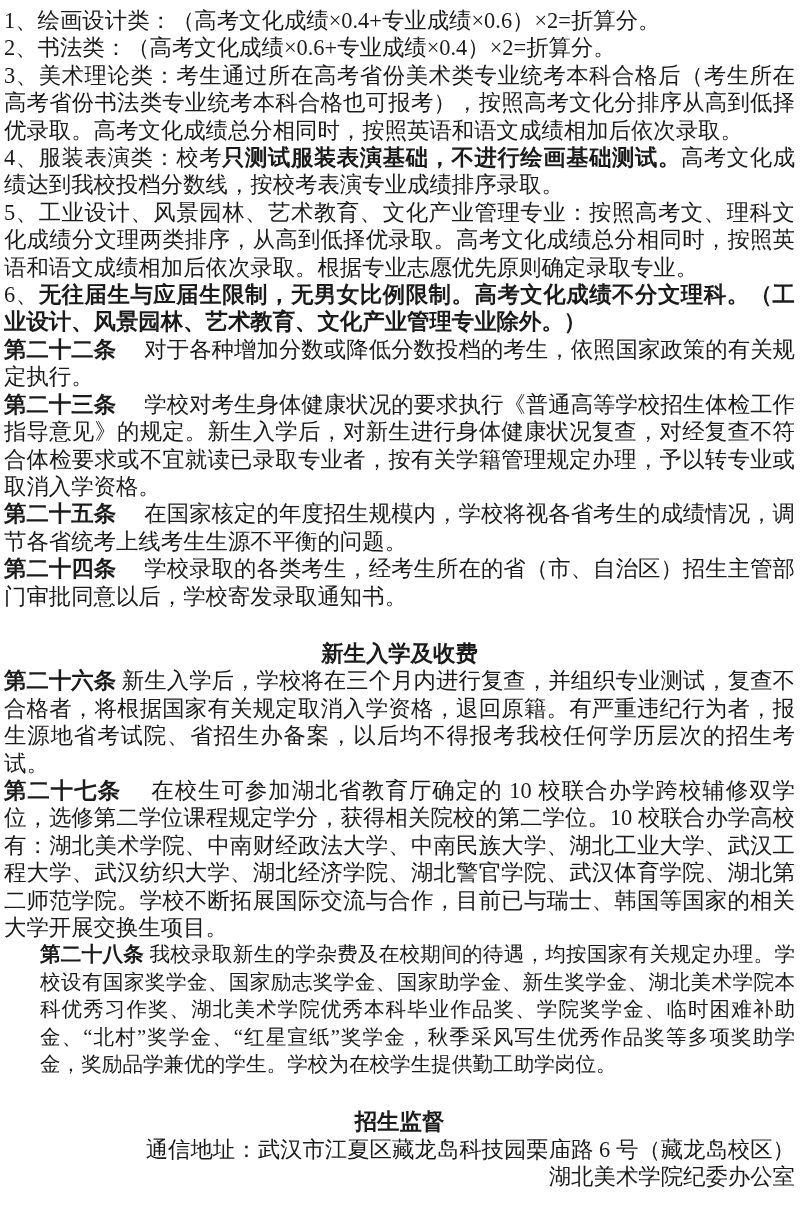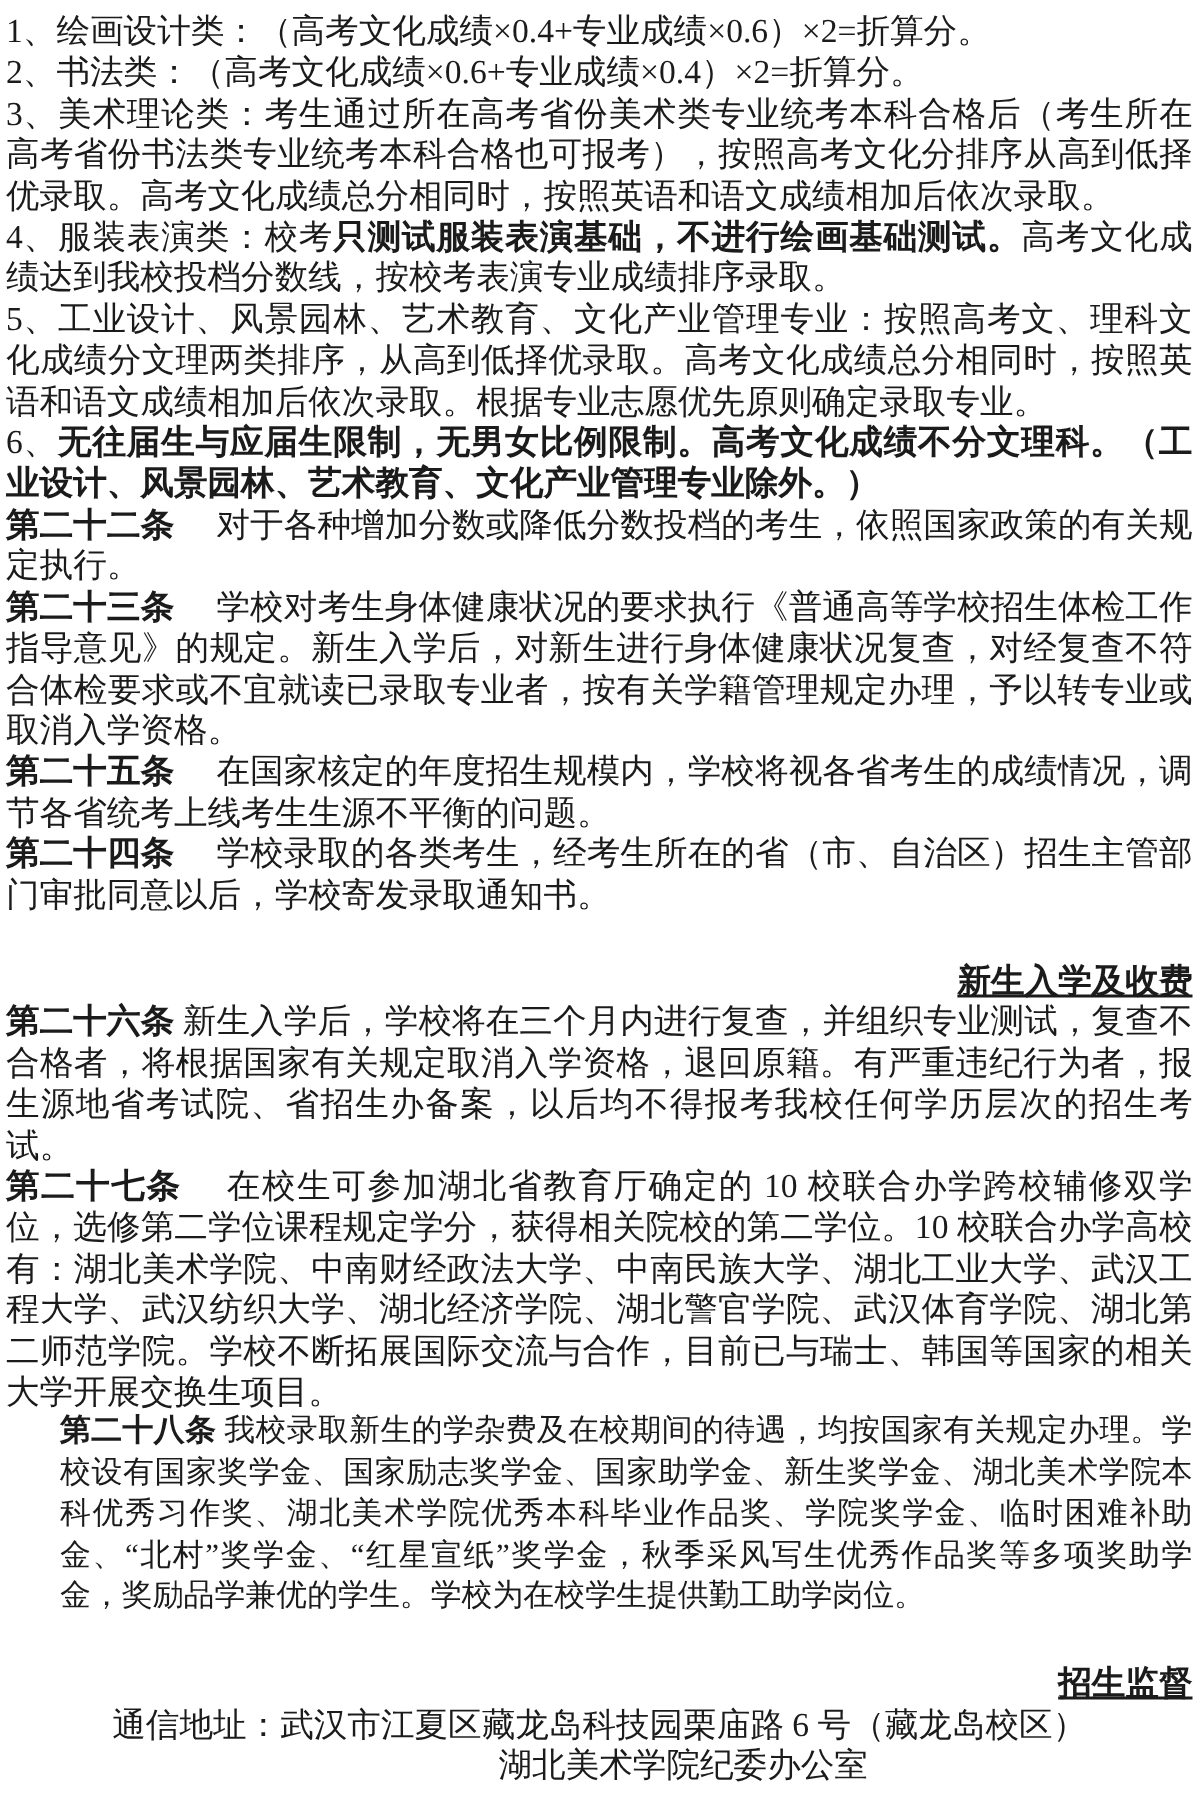--- a/index.html
+++ b/index.html
@@ -23,27 +23,26 @@
   .para {
     text-align: justify;
     text-justify: inter-character;
     margin: 0;
   }
   .para.small {
     font-size: 20.6px;
     margin-left: 36px;
   }
   .para.plain {
-    text-align: center;
+    text-align: right;
   }
   .heading {
-    text-align: right;
+    text-align: center;
     font-weight: 700;
     margin: 30px 0 0 0;
-    text-decoration: underline;
   }
   .bold {
     font-weight: 700;
   }
 </style>
 </head>
 <body>
 
 <div class="doc">
     <div class="para"><span>1、绘画设计类：（高考文化成绩×0.4+专业成绩×0.6）×2=折算分。</span></div>

